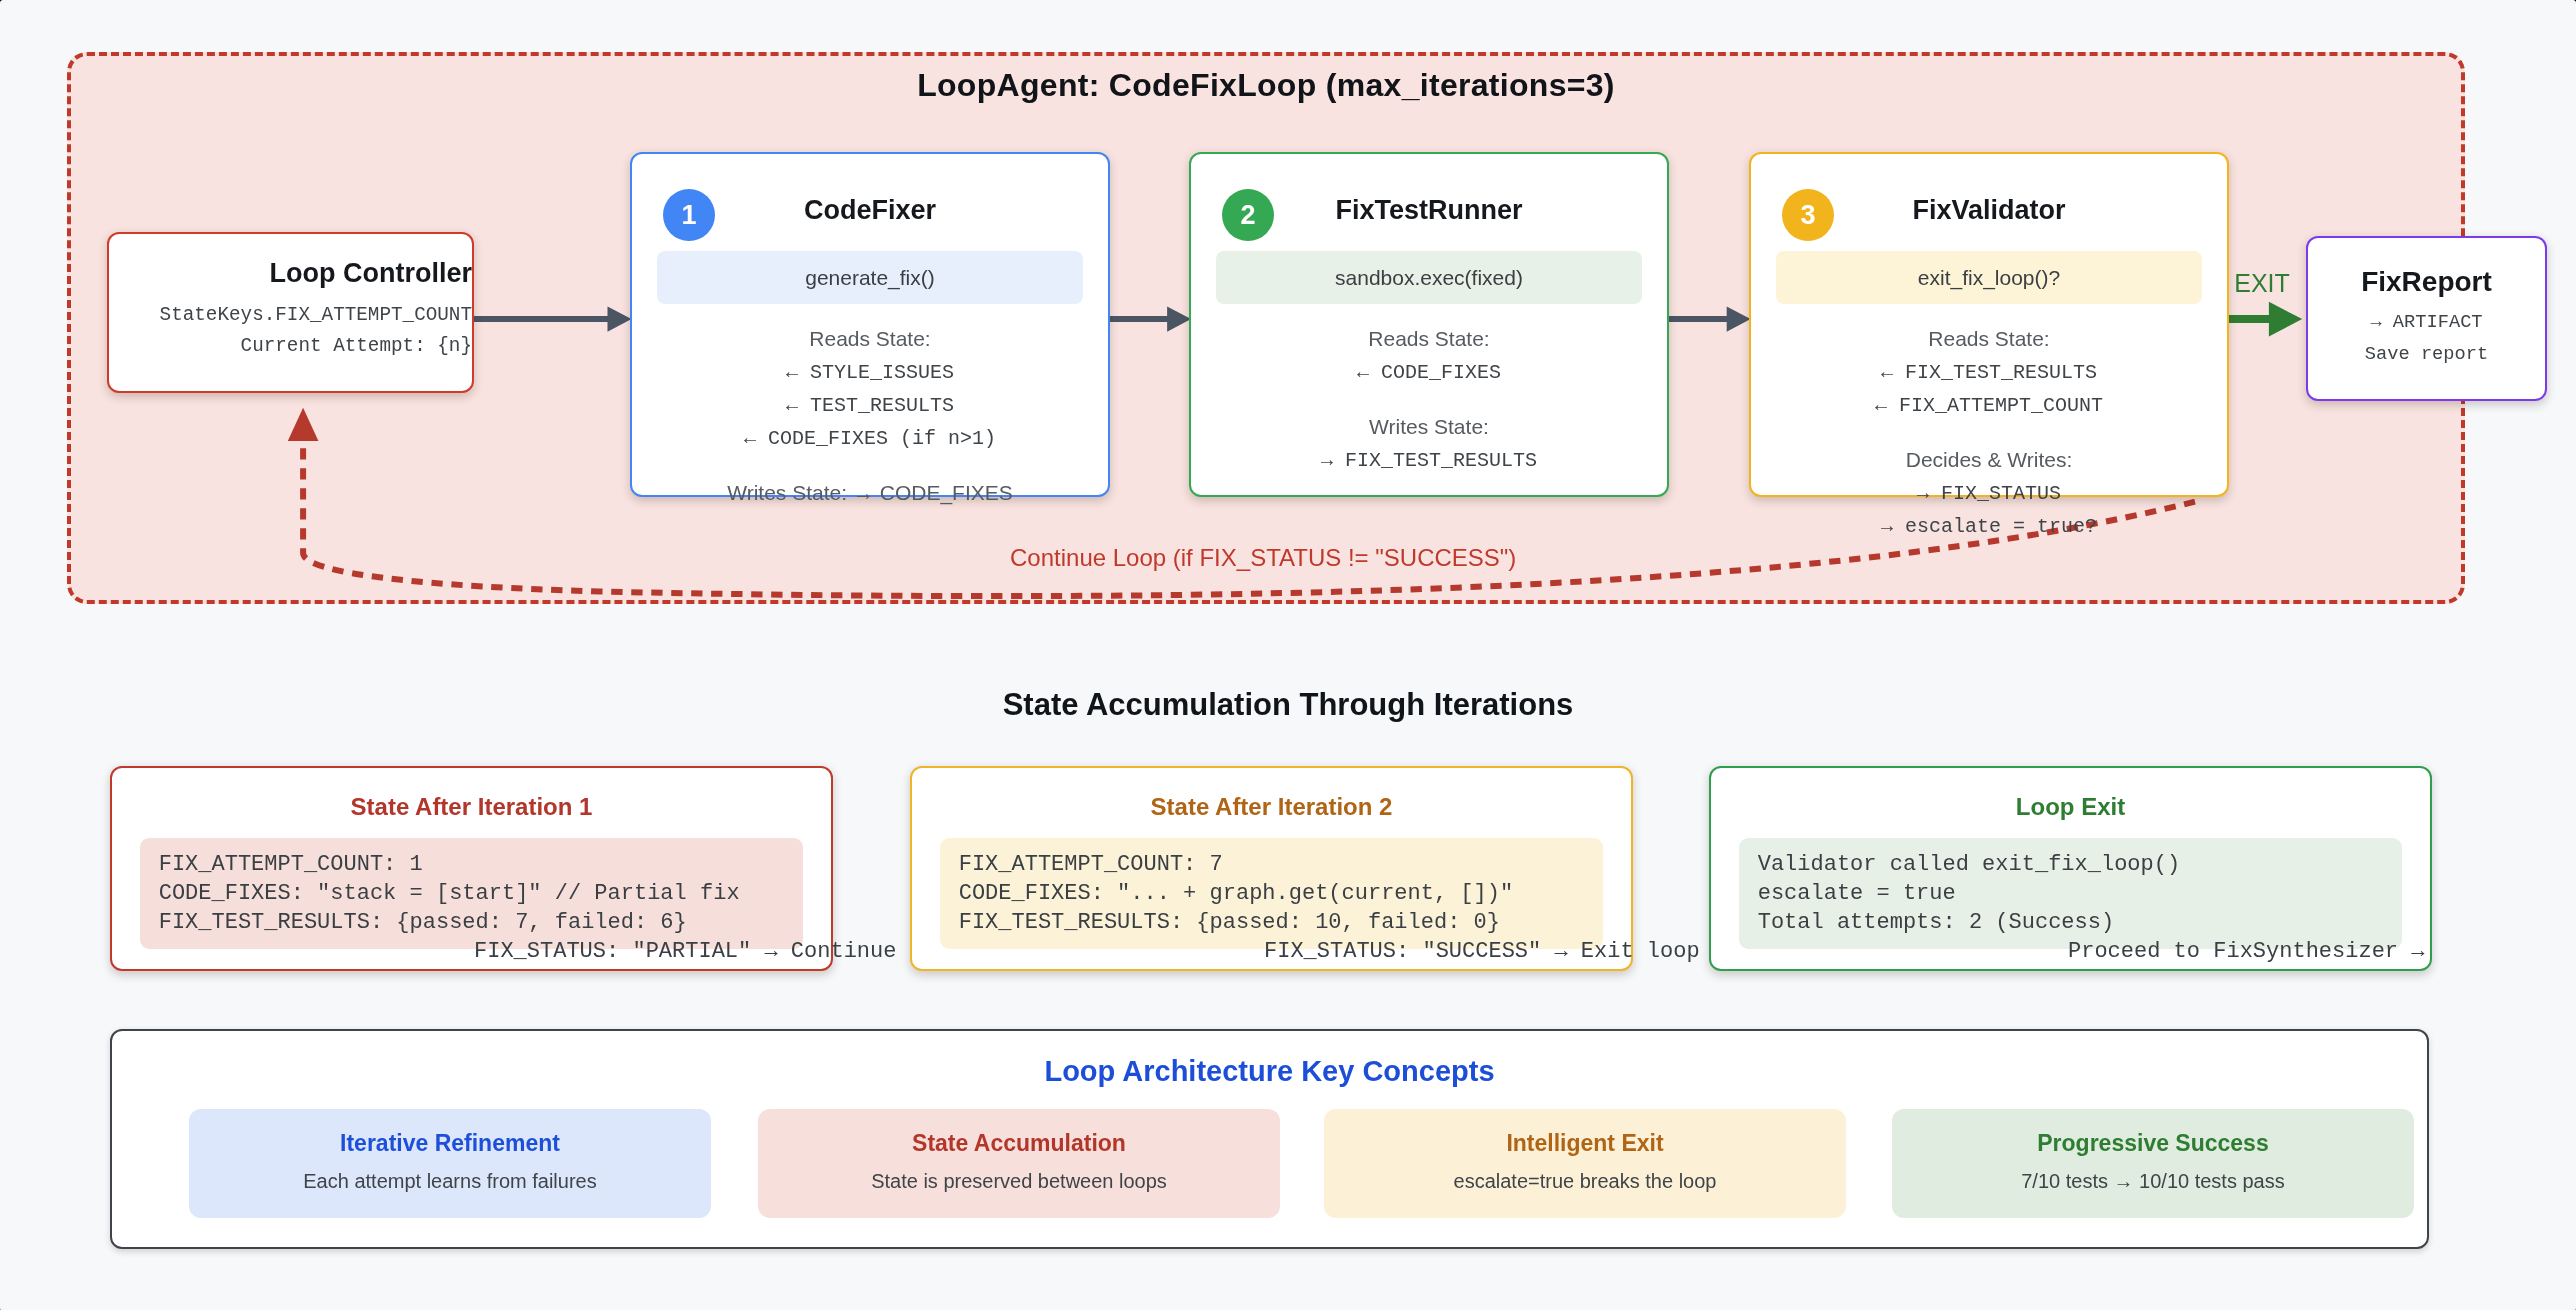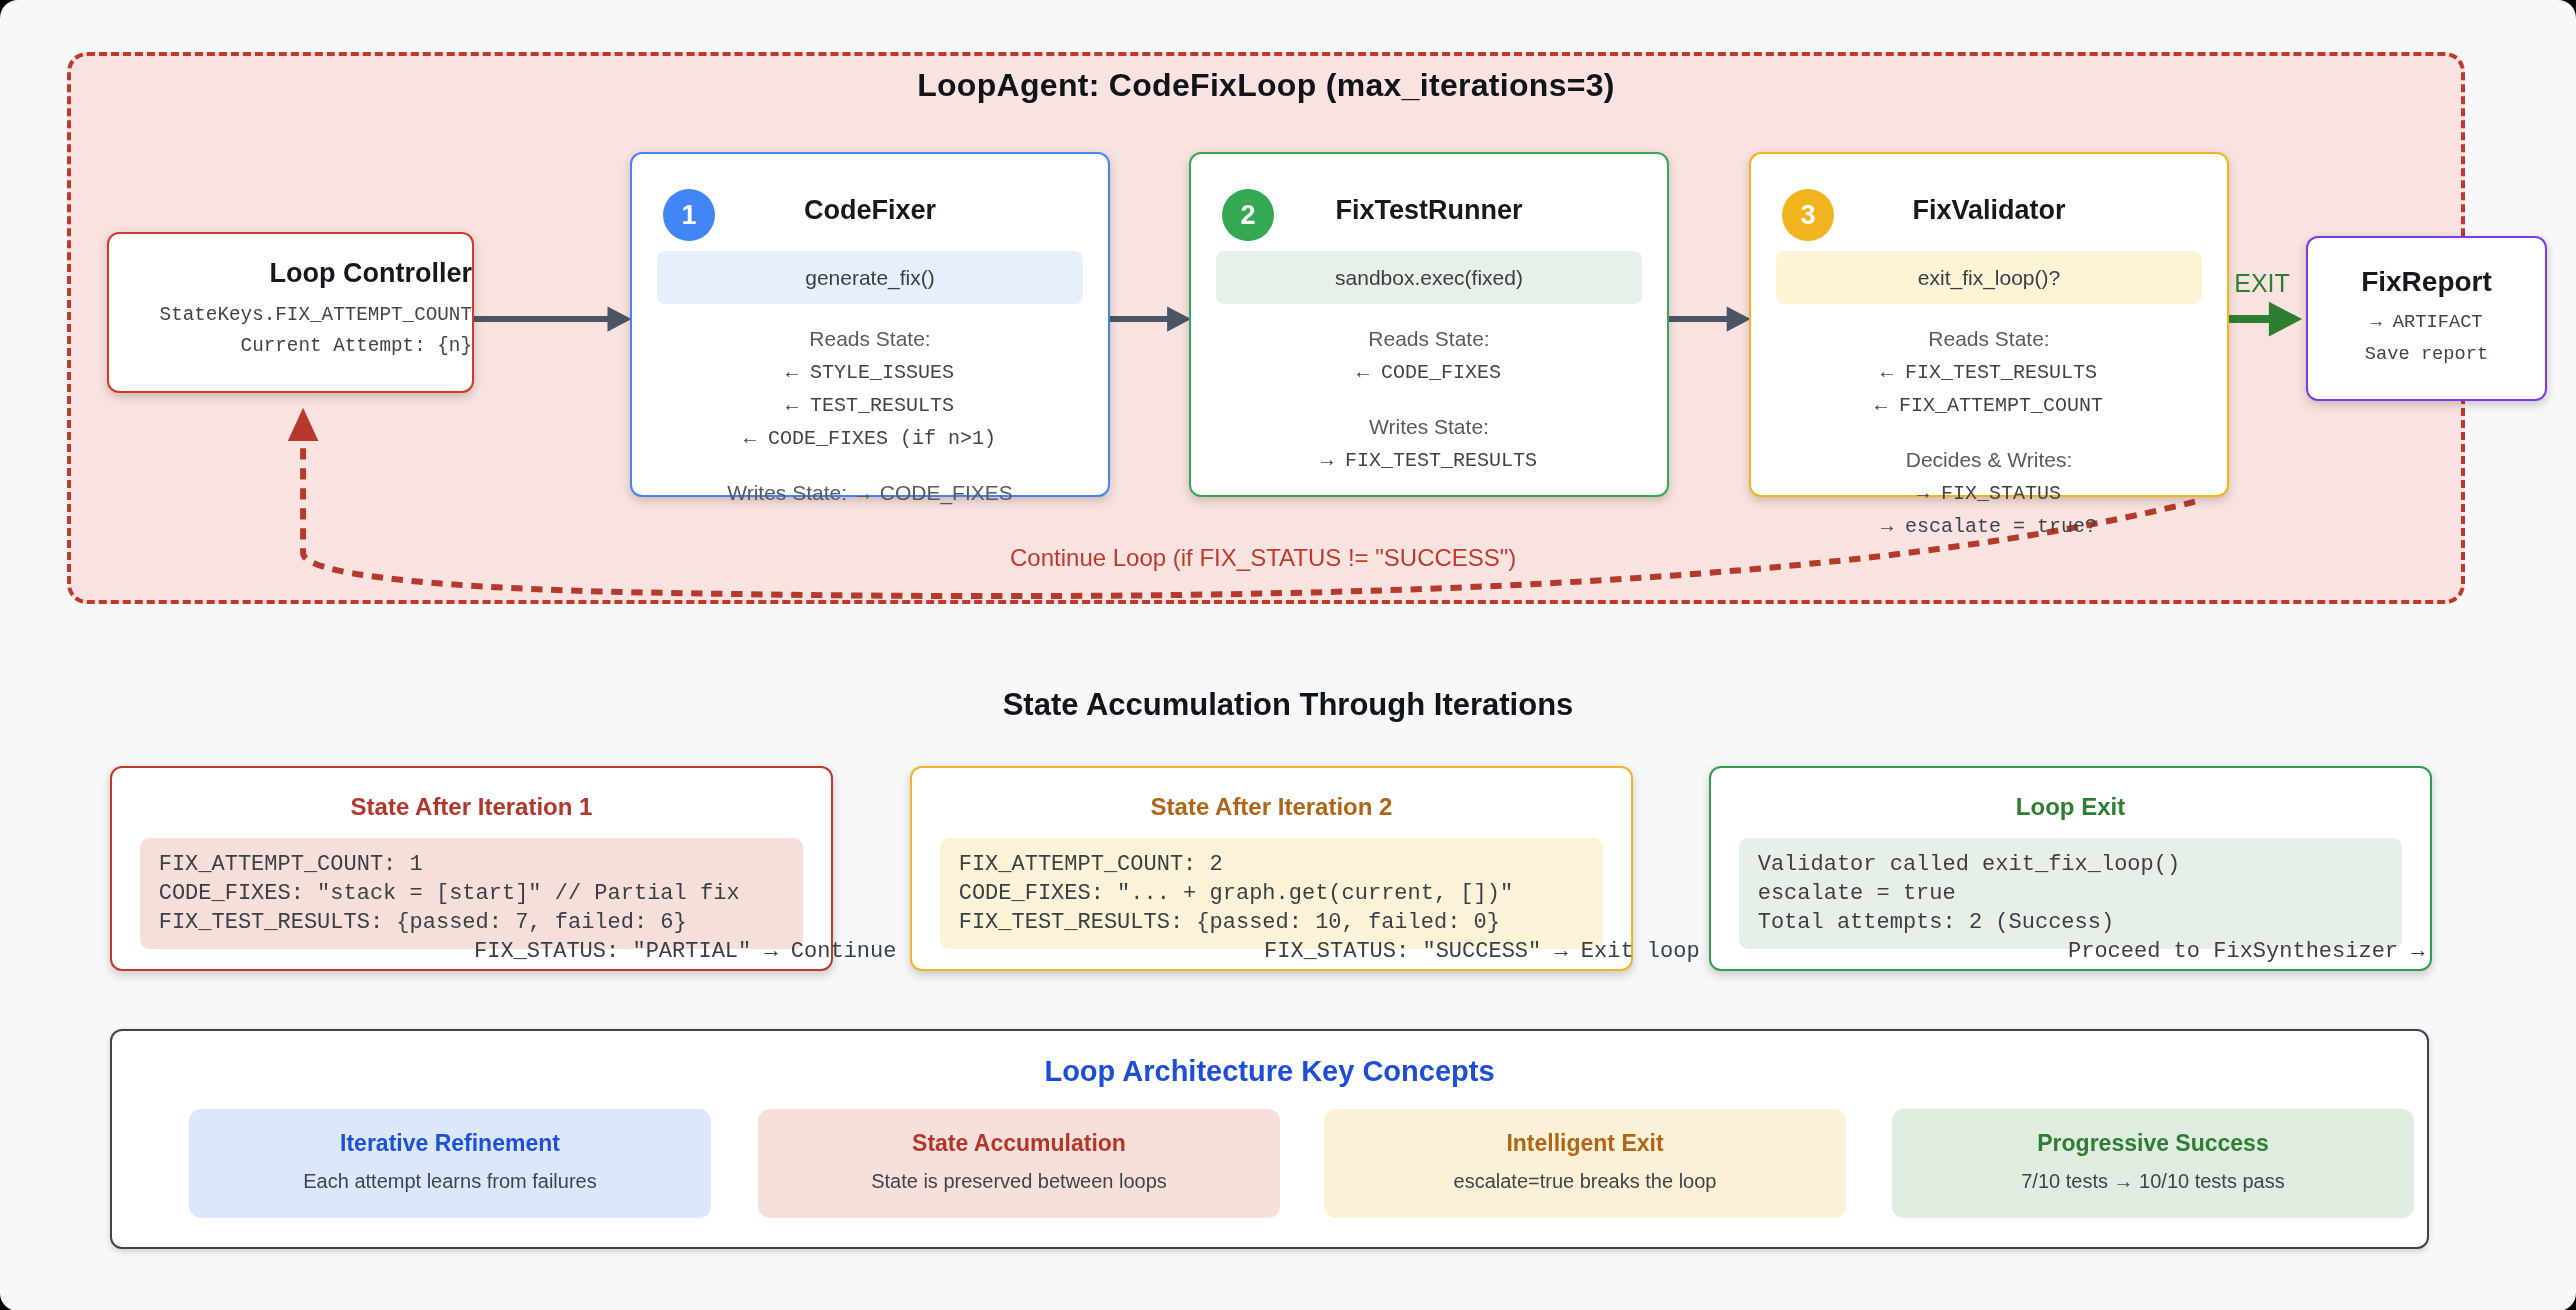--- a/index.html
+++ b/index.html
@@ -1,17 +1,17 @@
 <!DOCTYPE html>
 <html style="font-size:10.7px"><head>
 <meta charset="utf-8">
 <style>
   html,body{margin:0;padding:0;background:#000;}
   body{width:2576px;height:1311px;position:relative;font-family:"Liberation Sans",sans-serif;}
-  #page{position:absolute;inset:0;background:#f6f8fa;border-radius:18px;overflow:hidden;}
+  #page{position:absolute;inset:0;background:#f6f8fa;border-radius:3px;overflow:hidden;}
 
   
   .loop-container{position:absolute;left:67px;top:52px;width:2390px;height:544px;
     background:#f8e3e0;border:4px dashed #c0392b;border-radius:20px;}
   .loop-title{position:absolute;left:67px;top:67px;width:2398px;text-align:center;
     font-size:32px;font-weight:bold;color:#111418;letter-spacing:0.3px;}
 
   
   .card{position:absolute;background:#fff;border-radius:12px;
     box-shadow:0 3.3px 9.3px rgba(60,30,20,.22);}
@@ -183,21 +183,21 @@
       <div>FIX_ATTEMPT_COUNT: 1</div>
       <div>CODE_FIXES: "stack = [start]" // Partial fix</div>
       <div>FIX_TEST_RESULTS: {passed: 7, failed: 6}</div>
     </div>
     <div class="state-note" style="left:362px;">FIX_STATUS: "PARTIAL" → Continue loop</div>
   </div>
 
   <div class="card state-box yellow zbox" style="left:910px;">
     <div class="state-title amber">State After Iteration 2</div>
     <div class="state-code code-yellow">
-      <div>FIX_ATTEMPT_COUNT: 2</div>
+      <div>FIX_ATTEMPT_COUNT: 7</div>
       <div>CODE_FIXES: "... + graph.get(current, [])"</div>
       <div>FIX_TEST_RESULTS: {passed: 10, failed: 0}</div>
     </div>
     <div class="state-note" style="left:352px;">FIX_STATUS: "SUCCESS" → Exit loop</div>
   </div>
 
   <div class="card state-box green zbox" style="left:1709px;">
     <div class="state-title green">Loop Exit</div>
     <div class="state-code code-green">
       <div>Validator called exit_fix_loop()</div>

